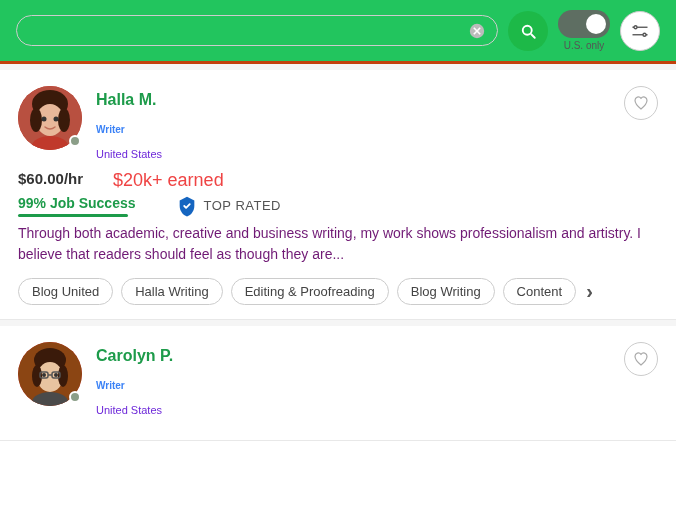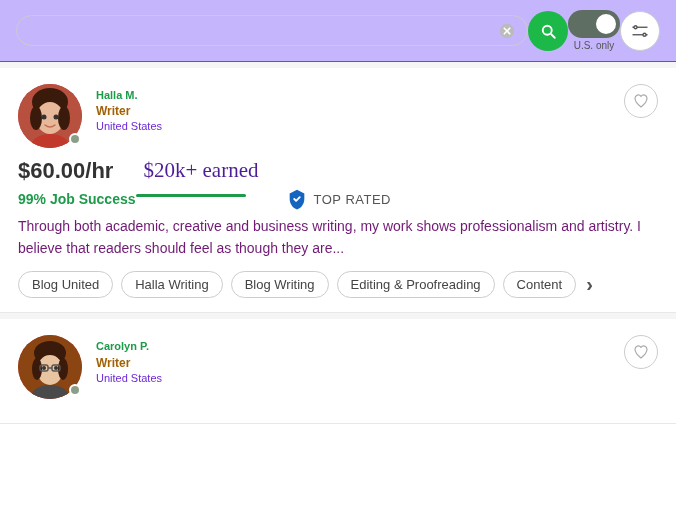--- a/index.html
+++ b/index.html
@@ -9,22 +9,23 @@
       width: 676px;
       min-height: 518px;
       overflow-x: hidden;
     }
 
     
     .search-bar {
       display: flex;
       align-items: center;
       padding: 10px 16px;
-      border-bottom: 1px solid #c2410c;
-      background: #c4b5fd;
+      gap: 10px;
+      border-bottom: 3px solid #c2410c;
+      background: #22c55e;
     }
     .search-input-wrapper {
       display: flex;
       align-items: center;
       flex: 1;
       border: 1.5px solid #ccc;
       border-radius: 24px;
       padding: 6px 12px;
       gap: 8px;
     }
@@ -155,30 +156,30 @@
       border-radius: 50%;
       border: 2px solid #fff;
     }
     .profile-info {
       display: flex;
       flex-direction: column;
       justify-content: center;
       padding-top: 4px;
     }
     .profile-name {
-      font-size: 11px;
+      font-size: 16px;
       font-weight: 600;
       color: #1d9b4a;
       line-height: 1.3;
     }
     .profile-title {
-      font-size: 12px;
+      font-size: 10px;
       font-weight: 600;
-      color: #a16207;
-      margin: 2px 0;
+      color: #3b82f6;
+      margin: 13px 0;
     }
     .profile-location {
       font-size: 11px;
       color: #6d28d9;
     }
     .heart-btn {
       width: 34px;
       height: 34px;
       border: 1.5px solid #ccc;
       border-radius: 50%;
@@ -195,41 +196,41 @@
     }
 
     
     .stats-row {
       display: flex;
       gap: 30px;
       margin-bottom: 4px;
       flex-wrap: wrap;
     }
     .rate {
-      font-size: 22px;
+      font-size: 15px;
       font-weight: 700;
       color: #333;
     }
     .earned {
-      font-size: 21px;
-      color: #4c1d95;
+      font-size: 18px;
+      color: #ef4444;
       font-weight: 500;
-      font-family: Liberation Serif, serif;
     }
 
     
     .job-success-row {
       display: flex;
       align-items: center;
       gap: 40px;
       margin-bottom: 6px;
       flex-wrap: wrap;
     }
     .job-success {
       display: flex;
+      flex-direction: column;
       text-align: center;
     }
     .job-success-text {
       font-size: 14px;
       color: #1d9b4a;
       font-weight: 600;
     }
     .job-success-bar {
       height: 3px;
       background: #1d9b4a;
@@ -384,22 +385,22 @@
       </svg>
       <span class="badge-text">TOP RATED</span>
     </div>
   </div>
 
   <div class="bio">Through both academic, creative and business writing, my work shows professionalism and artistry. I believe that readers should feel as though they are...</div>
 
   <div class="skills-row">
     <span class="skill-tag">Blog United</span>
     <span class="skill-tag">Halla Writing</span>
+    <span class="skill-tag">Editing &amp; Proofreading</span>
     <span class="skill-tag">Blog Writing</span>
-    <span class="skill-tag">Editing &amp; Proofreading</span>
     <span class="skill-tag">Content</span>
     <span class="more-arrow">›</span>
   </div>
 </div>
 
 <div class="divider"></div>
 
 <div class="card">
   <div class="card-header">
     <div class="card-left">

